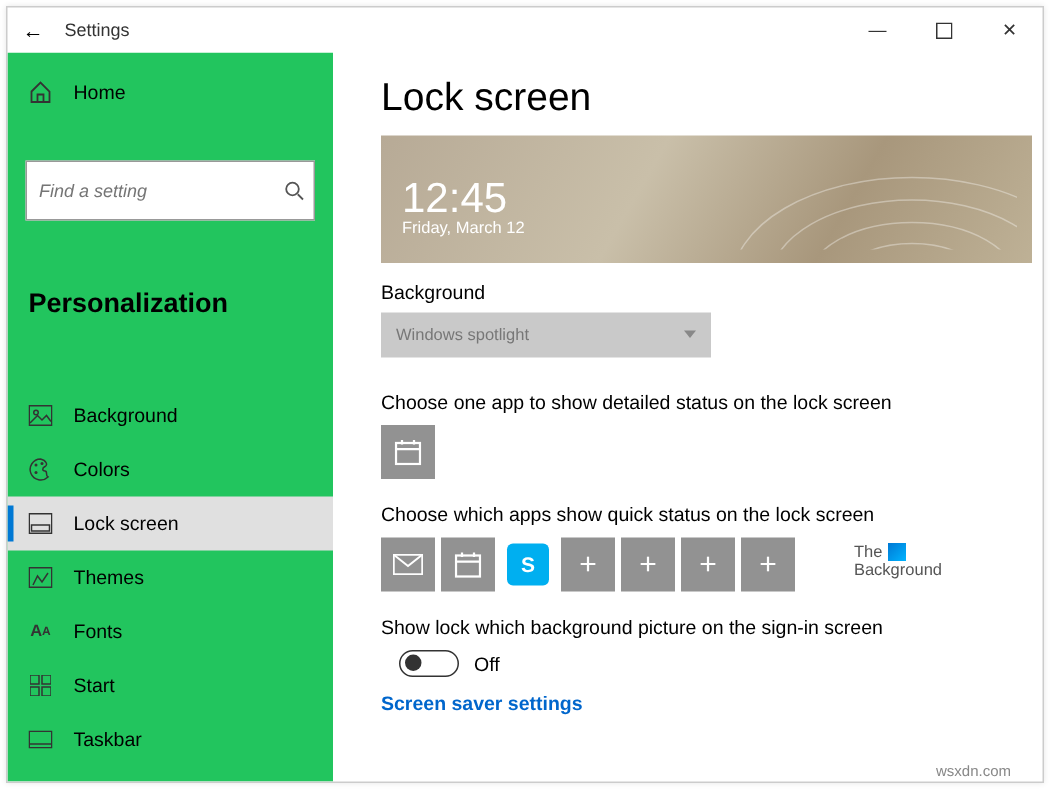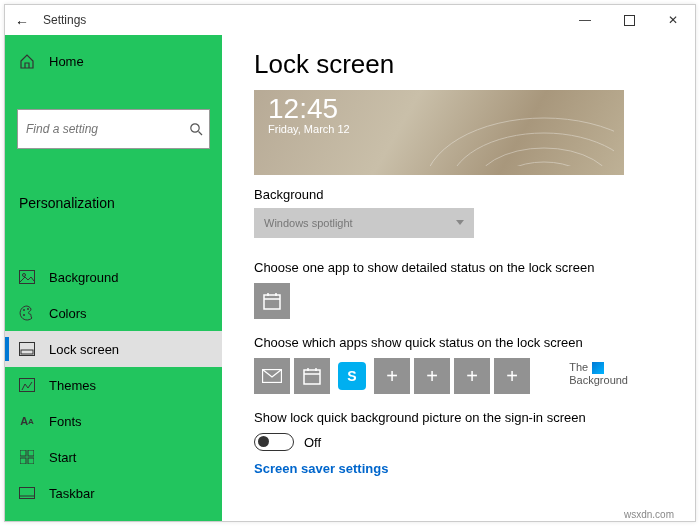--- a/index.html
+++ b/index.html
@@ -11,41 +11,41 @@
   .tb-right { display:flex; }
   .tb-btn { width:44px; height:30px; display:flex; align-items:center; justify-content:center; font-size:12px; color:#333; }
   .body { flex:1; display:flex; overflow:hidden; }
   .sidebar { width:217px; background:#22c55e; padding:10px 0; display:flex; flex-direction:column;justify-content:space-between; }
   .home-row { display:flex; align-items:center; gap:14px; padding:8px 14px; font-size:13px; color:#000; }
   .icon16 { width:16px; height:16px; display:flex; align-items:center; justify-content:center; flex-shrink:0; }
   .searchwrap { padding:6px 12px 6px 12px; }
   .searchbox { position:relative; border:1px solid #999; background:#fff; height:40px; display:flex; align-items:center; padding:0 28px 0 8px; }
   .searchbox input { border:none; outline:none; width:100%; font-size:12px; font-style:italic; color:#666; background:transparent; }
   .searchbox .sicon { position:absolute; right:6px; top:50%; transform:translateY(-50%); color:#555; }
-  .category { font-size:14px; font-weight:400; padding:14px 14px 10px 14px; }
+  .category { font-size:18px; font-weight:700; padding:14px 14px 10px 14px; }
   .navlist { display:flex; flex-direction:column; margin-top:12px; }
   .navitem { display:flex; align-items:center; gap:14px; padding:10px 14px; font-size:13px; color:#000; position:relative; }
   .navitem.sel { background:#e0e0e0; }
   .navitem.sel::before { content:""; position:absolute; left:0; top:6px; bottom:6px; width:4px; background:#0078d4; }
   .content { flex:1; padding:14px 22px 10px 32px; overflow:auto; color:#000; }
   .content::-webkit-scrollbar { width:0; }
   h1 { font-size:26px; font-weight:400; margin-bottom:10px; }
-  .preview { width:370px; height:85px; background:linear-gradient(120deg,#b7aa96,#c9bfa9 40%,#a8977c 70%,#beb196); border-radius:0; position:relative; color:#fff; padding:5px 14px; margin-bottom:12px; }
+  .preview { width:434px; height:85px; background:linear-gradient(120deg,#b7aa96,#c9bfa9 40%,#a8977c 70%,#beb196); border-radius:0; position:relative; color:#fff; padding:28px 14px; margin-bottom:12px; }
   .preview .curves { position:absolute; right:10px; top:8px; width:200px; height:68px; opacity:0.35; }
   .preview .time { font-size:28px; font-weight:300; line-height:1; position:relative; z-index:1; }
   .preview .date { font-size:11px; position:relative; z-index:1; }
   .label { font-size:13px; margin-bottom:6px; }
   .combo { width:220px; height:30px; background:#c9c9c9; color:#777; font-size:11px; display:flex; align-items:center; padding:0 10px; position:relative; margin-bottom:22px; }
   .combo::after { content:""; position:absolute; right:10px; top:12px; border-left:4px solid transparent; border-right:4px solid transparent; border-top:5px solid #888; }
   .section { font-size:13px; margin-bottom:8px; }
   .tile { width:36px; height:36px; background:#929292; display:flex; align-items:center; justify-content:center; color:#fff; font-size:16px; }
   .tilerow { display:flex; gap:4px; margin-bottom:16px; }
   .tile.plus { font-size:20px; font-weight:300; }
   .skype { width:28px; height:28px; background:#00aff0; border-radius:4px; display:flex; align-items:center; justify-content:center; color:#fff; font-weight:bold; font-size:14px; font-family:Arial; }
-  .toggle-row { display:flex; align-items:center; gap:10px; margin:6px 0 10px 0; font-size:13px; }
+  .toggle-row { display:flex; align-items:center; gap:10px; margin:6px 0 10px 12px; font-size:13px; }
   .toggle { width:40px; height:18px; border:1.5px solid #333; border-radius:10px; position:relative; }
   .toggle::after { content:""; position:absolute; left:3px; top:2px; width:11px; height:11px; border-radius:50%; background:#333; }
   .link { color:#0066cc; font-size:13px; font-weight:600; margin-bottom:12px; display:block; }
   .watermark { position:absolute; right:72px; bottom:140px; font-size:11px; color:#555; text-align:left; line-height:1.1; }
   .watermark .sq { width:12px; height:12px; background:linear-gradient(135deg,#0078d4,#00b4ff); display:inline-block; vertical-align:middle; margin-left:4px; }
   .attrib { position:absolute; right:26px; bottom:6px; font-size:10px; color:#888; }
   svg { display:block; }
 </style>
 </head>
 <body>
@@ -220,21 +220,21 @@
             <span>+</span>
           </div>
         <div class="tile plus">
             <span>+</span>
           </div>
         <div class="tile plus">
             <span>+</span>
           </div>
       </div>
 
-      <div class="section">Show lock quick background picture on the sign-in screen</div>
+      <div class="section">Show lock which background picture on the sign-in screen</div>
       <div class="toggle-row">
         <div class="toggle"></div>
         <span>Off</span>
       </div>
 
       <a class="link">Screen saver settings</a>
     </div>
   </div>
 </div>
 

